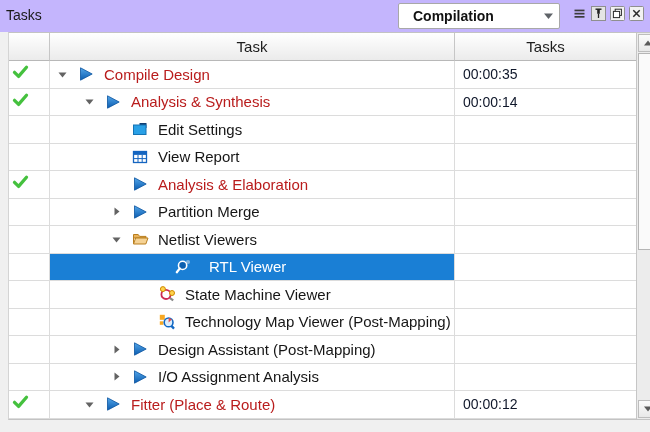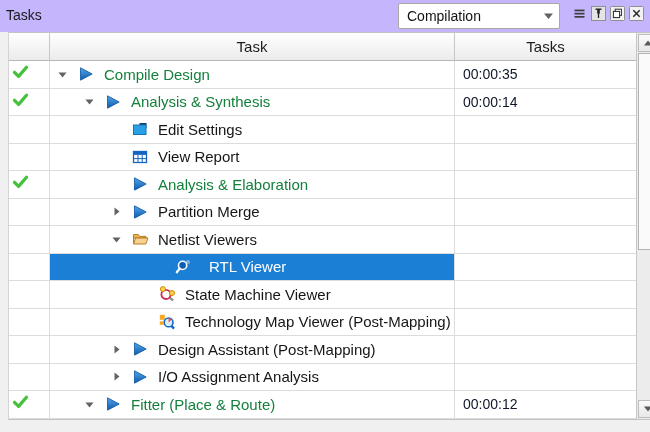--- a/index.html
+++ b/index.html
@@ -12,21 +12,21 @@
     color: #111;
   }
   
   .titlebar { position:absolute; top:0; left:0; width:650px; height:32px; background:#c4b5fd; }
   .panel-title { position:absolute; left:6px; top:7px; font-size:14px; color:#1a1a1a; }
   .combo {
     position:absolute; left:398px; top:3px; width:162px; height:26px;
     background:#fff; border:1px solid #a8a8a8; border-radius:2px;
     display:flex; align-items:center; cursor:default;
   }
-  .combo-label { flex:1; padding-left:8px; font-size:14px; color:#111; white-space:nowrap; overflow:hidden; }
+  .combo-label { flex:1; padding-left:14px; font-size:14px; color:#111; white-space:nowrap; overflow:hidden;font-weight:bold; }
   .combo-arrow { width:22px; display:flex; justify-content:center; align-items:center; }
   .tb-icons { position:absolute; right:6px; top:5px; display:flex; align-items:center; gap:3px; }
   .tb-btn { width:16px; height:16px; display:flex; align-items:center; justify-content:center; }
   
   .tasktable {
     position:absolute; left:8px; top:32px; width:650px; height:388px;
     background:#fff; border-top:1px solid #c3c3c3; border-left:1px solid #d4d4d4;
     border-bottom:1px solid #c3c3c3;
   }
   .theader { display:flex; height:28px; }
@@ -44,21 +44,21 @@
   .trow { display:flex; height:27.5px; border-bottom:1px solid #dcdcdc; background:#fff; }
   .cell-status { width:41px; border-right:1px solid #dcdcdc; display:flex; align-items:center; padding-left:3px; }
   .cell-task   { width:405px; border-right:1px solid #dcdcdc; display:flex; align-items:center; overflow:hidden; white-space:nowrap; }
   .cell-time   { width:182px; display:flex; align-items:center; padding-left:8px; font-size:14px; overflow:hidden; }
   .cell-task.selected { background:#1a7fd5;gap:8px; }
   .cell-task.selected .tlabel { color:#fff; }
   .indent { height:1px; flex:0 0 auto; }
   .caret-slot { width:24px; flex:0 0 auto; display:flex; align-items:center; justify-content:center; cursor:default; }
   .icon-slot  { width:24px; flex:0 0 auto; display:flex; align-items:center; justify-content:center; }
   .tlabel { margin-left:6px; font-size:15px; color:#161616; }
-  .tlabel.done { color:#15803d; }
+  .tlabel.done { color:#b91c1c; }
   .time-done { color:#0f172a; }
   
   .vscroll {
     position:absolute; top:0; right:0; width:22px; height:386px;
     background:#ececec; border-left:1px solid #c6c6c6;
   }
   .sbtn {
     position:absolute; left:1px; width:20px; height:18px;
     background:linear-gradient(#fbfbfb,#e8e8e8); border:1px solid #bdbdbd;
     display:flex; align-items:center; justify-content:center;

